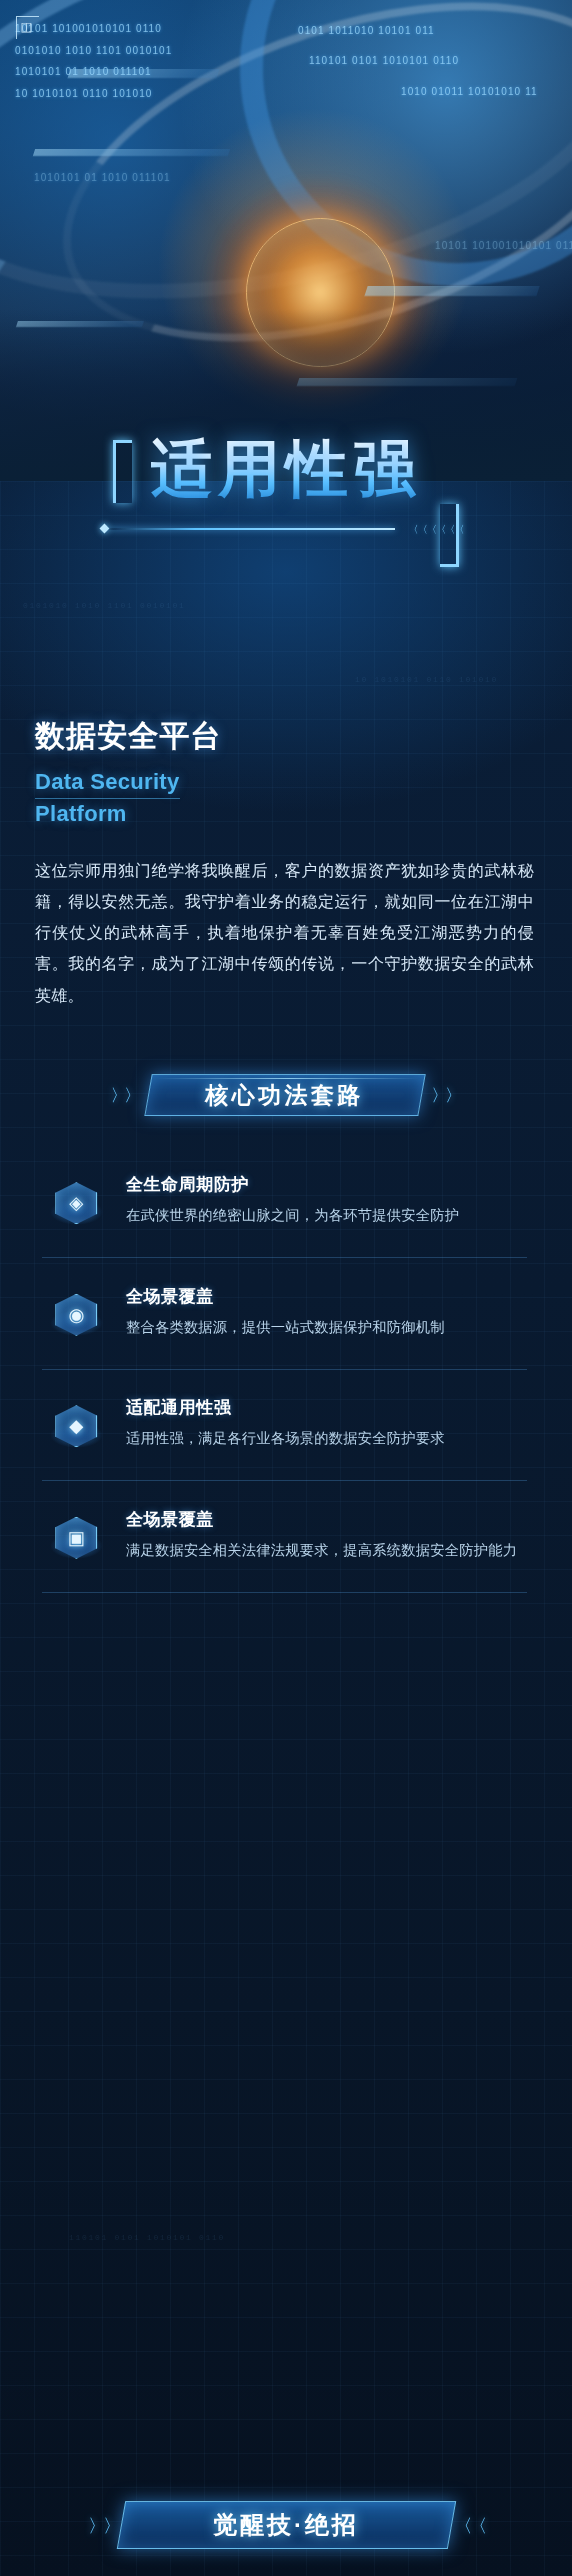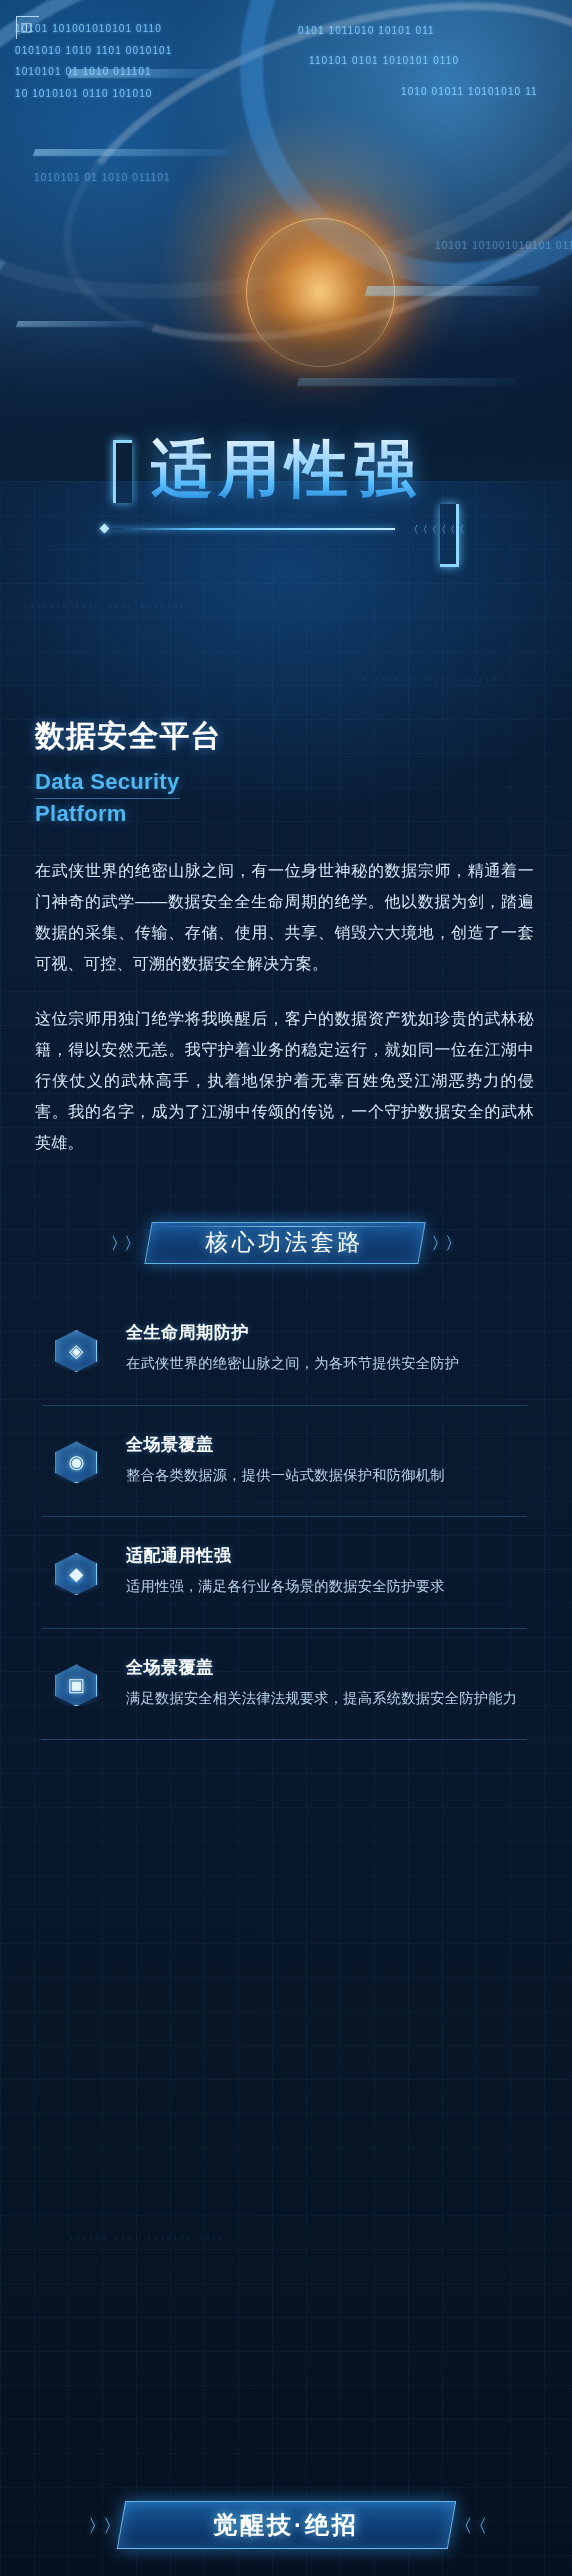--- a/index.html
+++ b/index.html
@@ -204,21 +204,21 @@
     border:1.1px solid rgba(120,210,255,0.75);
     box-shadow:0 0 16px rgba(60,160,255,0.5), inset 0 0 15px rgba(70,170,255,0.35);
     transform:skewX(-10deg);
   }
   .banner-plate:after {
     content:""; position:absolute; left:4.6px; right:4.6px; top:3.4px; height:1.1px;
     background:linear-gradient(90deg, rgba(150,220,255,0), rgba(170,230,255,0.8), rgba(150,220,255,0));
   }
   .banner-text {
     position:relative;
-    font-size:23px; font-weight:normal; color:#ffffff;
+    font-size:23px; font-weight:bold; color:#ffffff;
     letter-spacing:3.4px;
     text-shadow:0 0 10.3px rgba(110,205,255,0.95);
   }
   .banner-chev {
     position:absolute; top:50%; transform:translateY(-50%);
     color:#63c6ff; font-size:17px; letter-spacing:-3.4px;
     text-shadow:0 0 6.9px rgba(90,195,255,0.9);
   }
   .bc-l { left:32px; }
   .bc-r { right:32px; }
@@ -368,21 +368,20 @@
   </div>
 
   <div class="content">
 
     <div class="sec-title-cn">数据安全平台</div>
     <div class="sec-title-en">
       <span class="ul">Data Security</span><br>
       <span>Platform</span>
     </div>
 
-    <div class="body-text">在武侠世界的绝密山脉之间，有一位身世神秘的数据宗师，精通着一门神奇的武学——数据安全全生命周期的绝学。他以数据为剑，踏遍数据的采集、传输、存储、使用、共享、销毁六大境地，创造了一套可视、可控、可溯的数据安全解决方案。</div>
     <div class="body-text">这位宗师用独门绝学将我唤醒后，客户的数据资产犹如珍贵的武林秘籍，得以安然无恙。我守护着业务的稳定运行，就如同一位在江湖中行侠仗义的武林高手，执着地保护着无辜百姓免受江湖恶势力的侵害。我的名字，成为了江湖中传颂的传说，一个守护数据安全的武林英雄。</div>
 
     <div class="banner">
       <div class="banner-chev bc-l">〉〉</div>
       <div class="banner-plate"></div>
       <div class="banner-text">核心功法套路</div>
       <div class="banner-chev bc-r">〉〉</div>
     </div>
 
     <div class="features">

